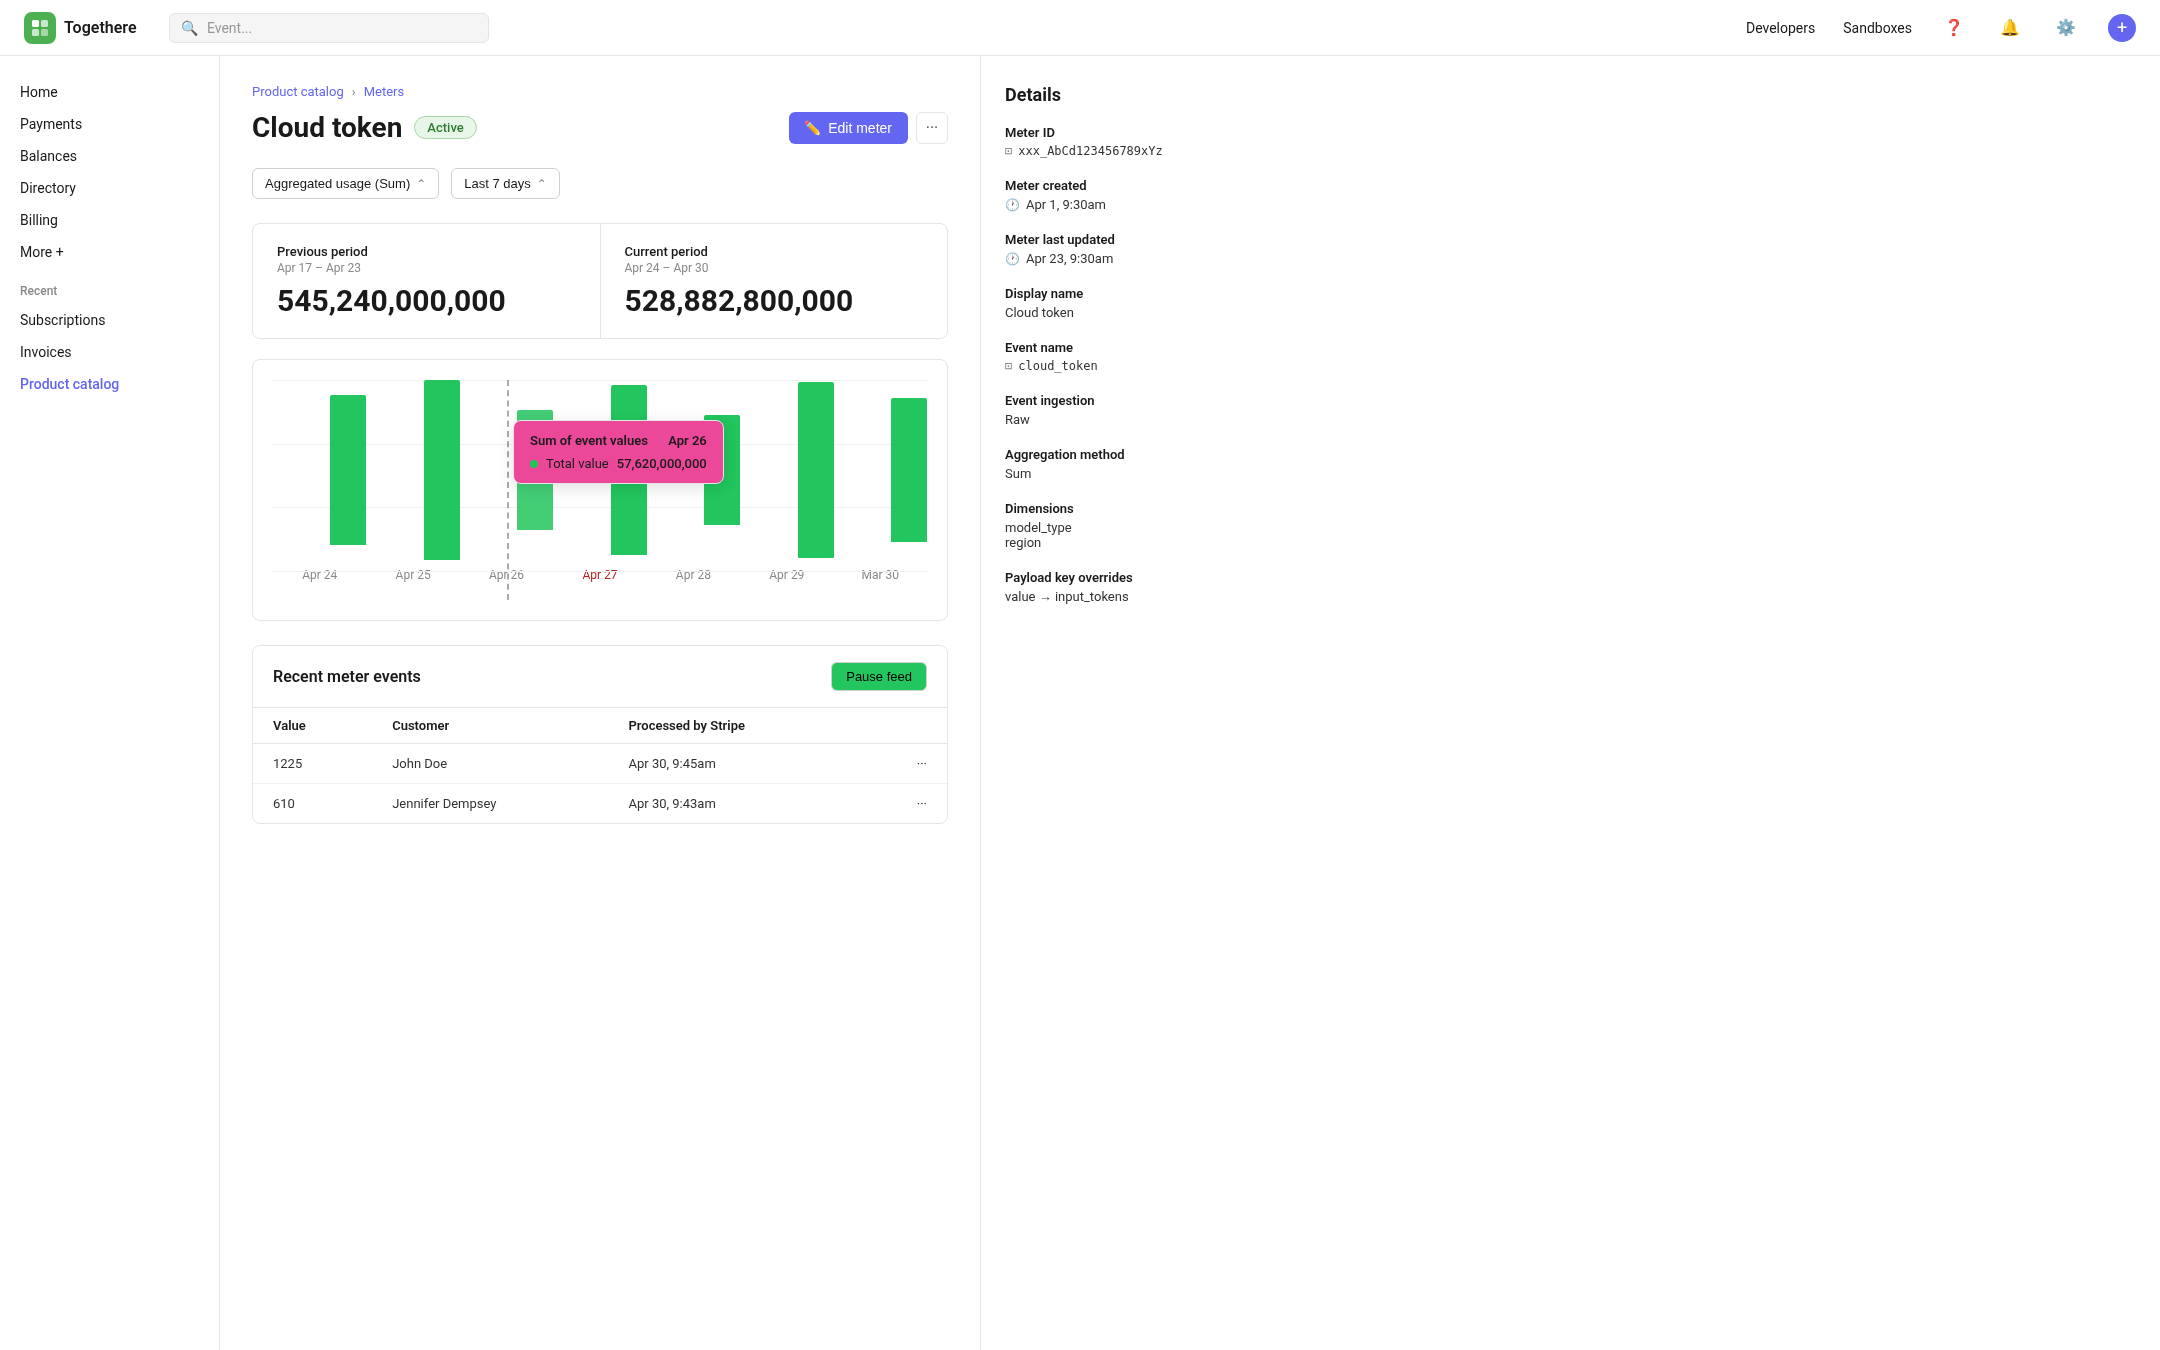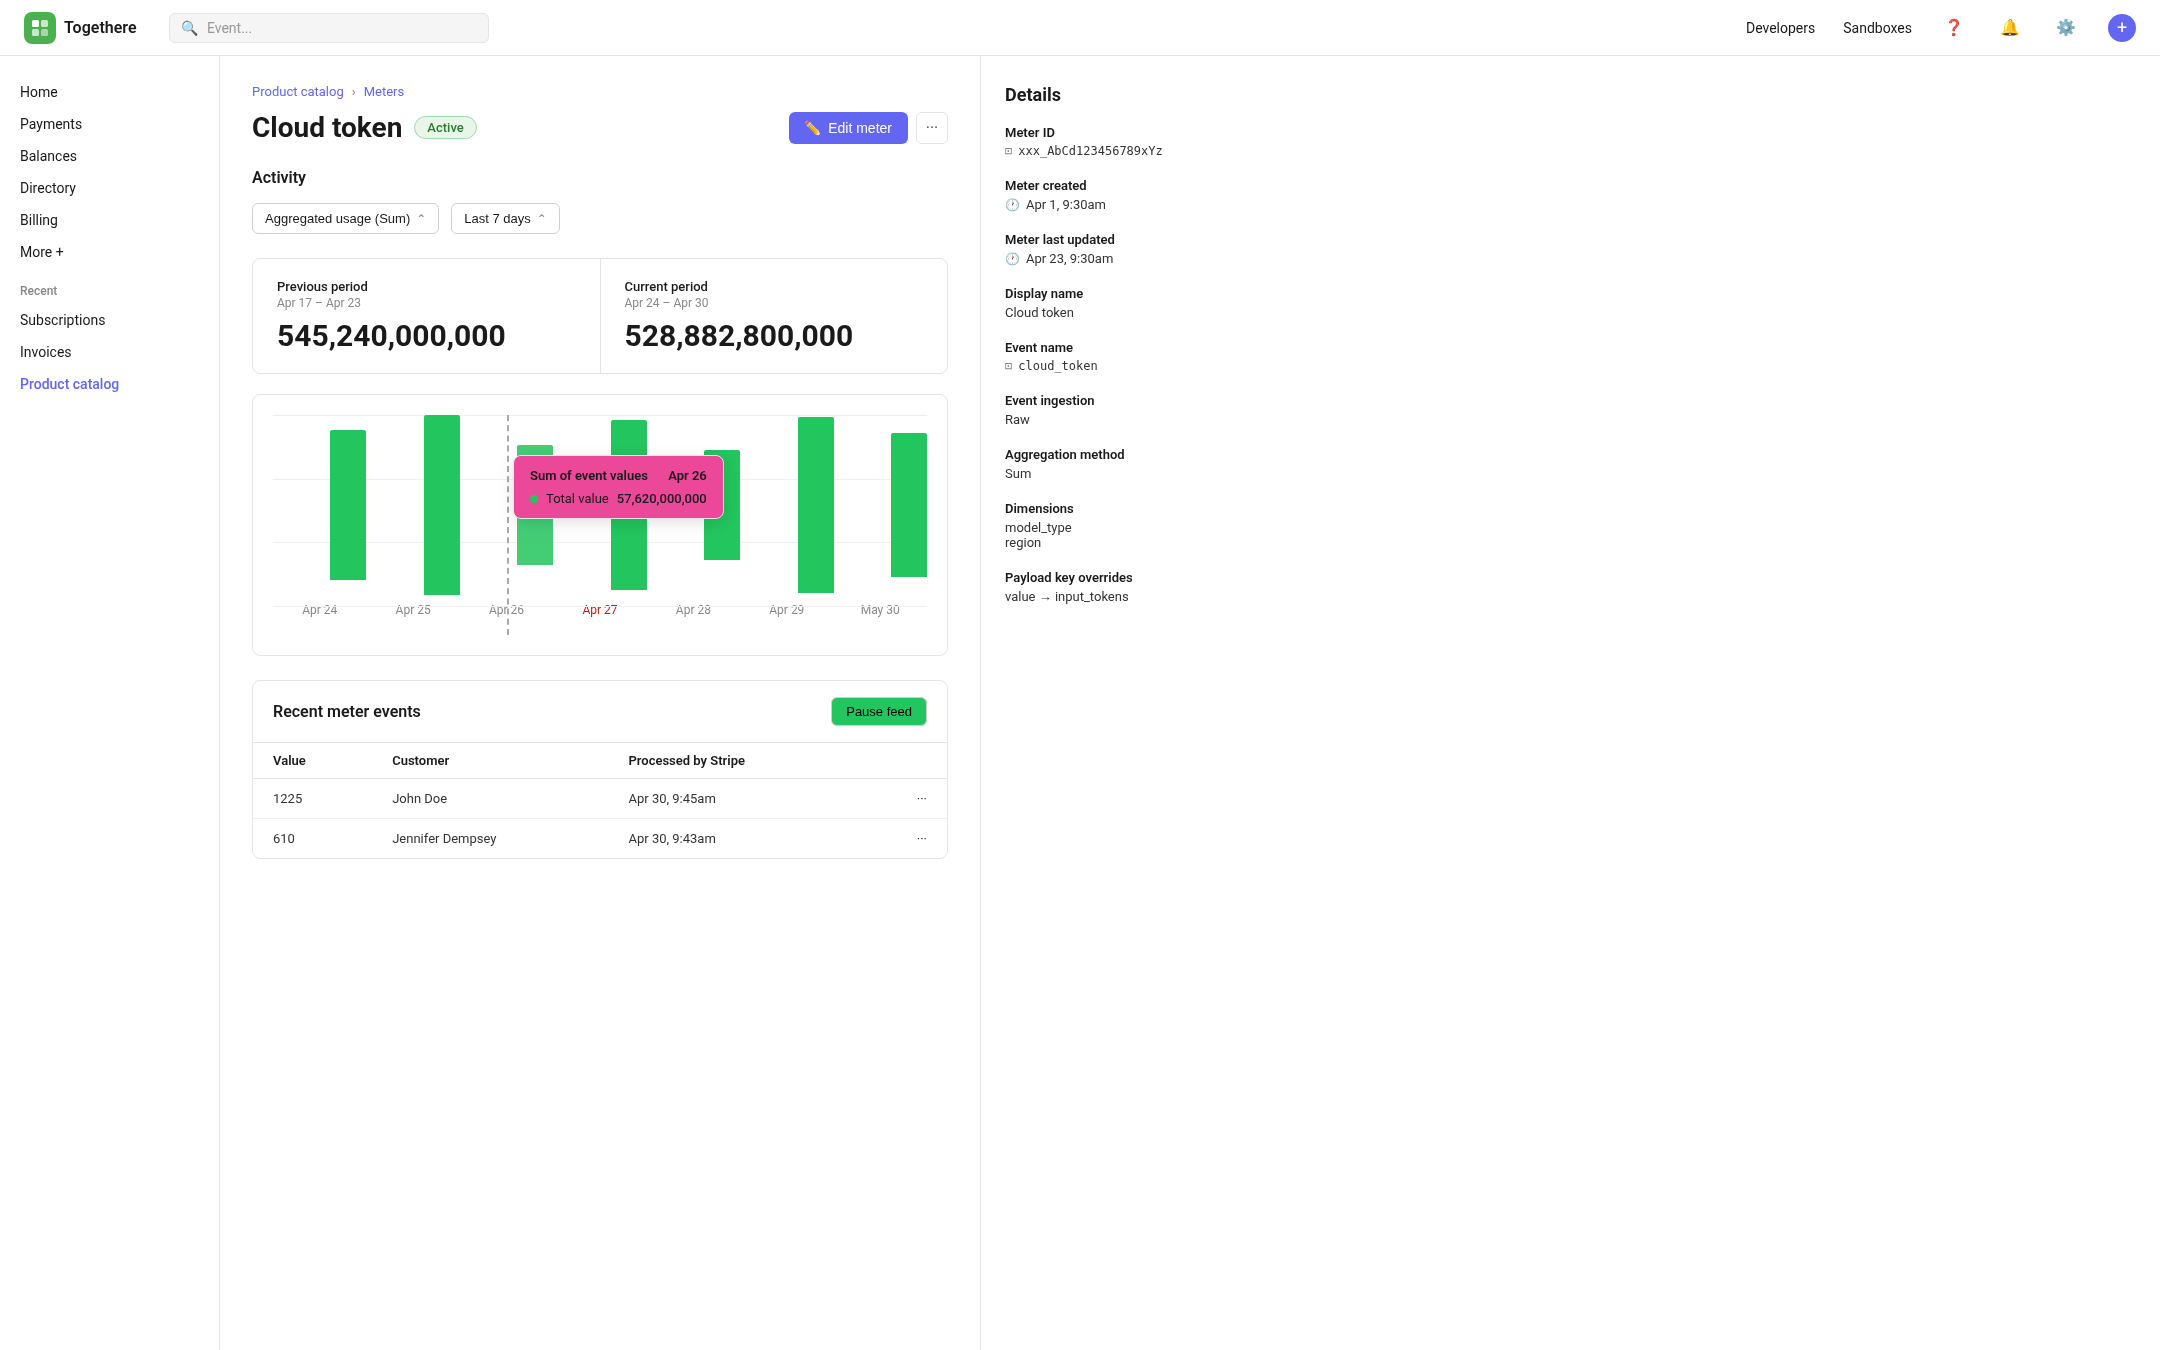--- a/index.html
+++ b/index.html
@@ -171,21 +171,20 @@
       <span class="badge-active">Active</span>
       <div class="title-actions">
         <button class="edit-meter-btn">
           <span style="font-size:14px;">✏️</span>
           <span>Edit meter</span>
         </button>
         <div class="more-btn">···</div>
       </div>
     </div>
 
-    <div class="section-title">Activity</div>
 
     <div class="controls-row">
       <button class="dropdown-btn">
         <span>Aggregated usage (Sum)</span>
         <span class="chevron">⌃</span>
       </button>
       <button class="dropdown-btn">
         <span>Last 7 days</span>
         <span class="chevron">⌃</span>
       </button>
@@ -250,21 +249,21 @@
           </div>
         </div>
 
         <div class="chart-x-axis" id="chart-x-axis" style="display: flex; width: 100%;">
             <div class="chart-x-label" style="flex: 1 1 0%; text-align: center; font-size: 12px; color: rgb(136, 136, 136);">Apr 24</div>
             <div class="chart-x-label" style="flex: 1 1 0%; text-align: center; font-size: 12px; color: rgb(136, 136, 136);">Apr 25</div>
             <div class="chart-x-label" style="flex: 1 1 0%; text-align: center; font-size: 12px; color: rgb(136, 136, 136);">Apr 26</div>
             <div class="chart-x-label" style="flex: 1 1 0%; text-align: center; font-size: 12px; color: #b91c1c;">Apr 27</div>
             <div class="chart-x-label" style="flex: 1 1 0%; text-align: center; font-size: 12px; color: rgb(136, 136, 136);">Apr 28</div>
             <div class="chart-x-label" style="flex: 1 1 0%; text-align: center; font-size: 12px; color: rgb(136, 136, 136);">Apr 29</div>
-            <div class="chart-x-label" style="flex: 1 1 0%; text-align: center; font-size: 12px; color: rgb(136, 136, 136);">May 30</div>
+            <div class="chart-x-label" style="flex: 1 1 0%; text-align: center; font-size: 12px; color: rgb(136, 136, 136);">Mar 30</div>
           </div>
       <div style="position: absolute; top: 0px; bottom: 0px; left: 35.7143%; width: 1px; border-left: 2px dashed rgb(170, 170, 170); pointer-events: none; z-index: 3;"></div>
         </div>
     </div>
 
     <div class="events-section">
       <div class="events-header">
         <span class="events-title">Recent meter events</span>
         <button class="pause-feed-btn">Pause feed</button>
       </div>

